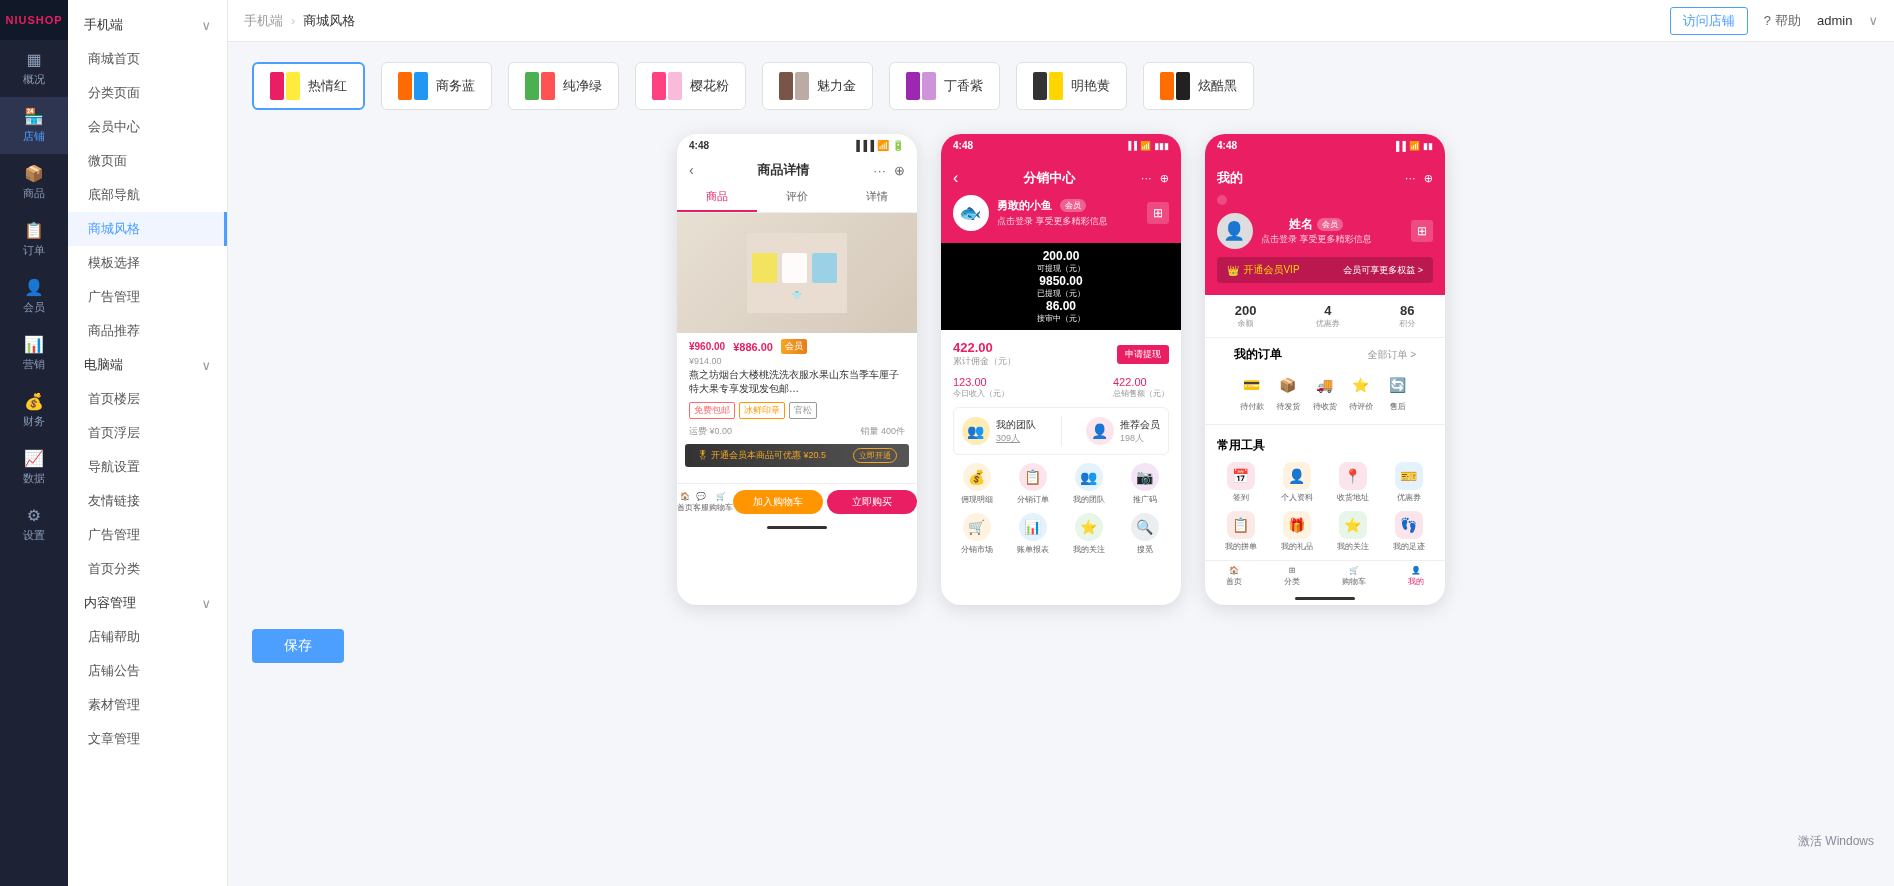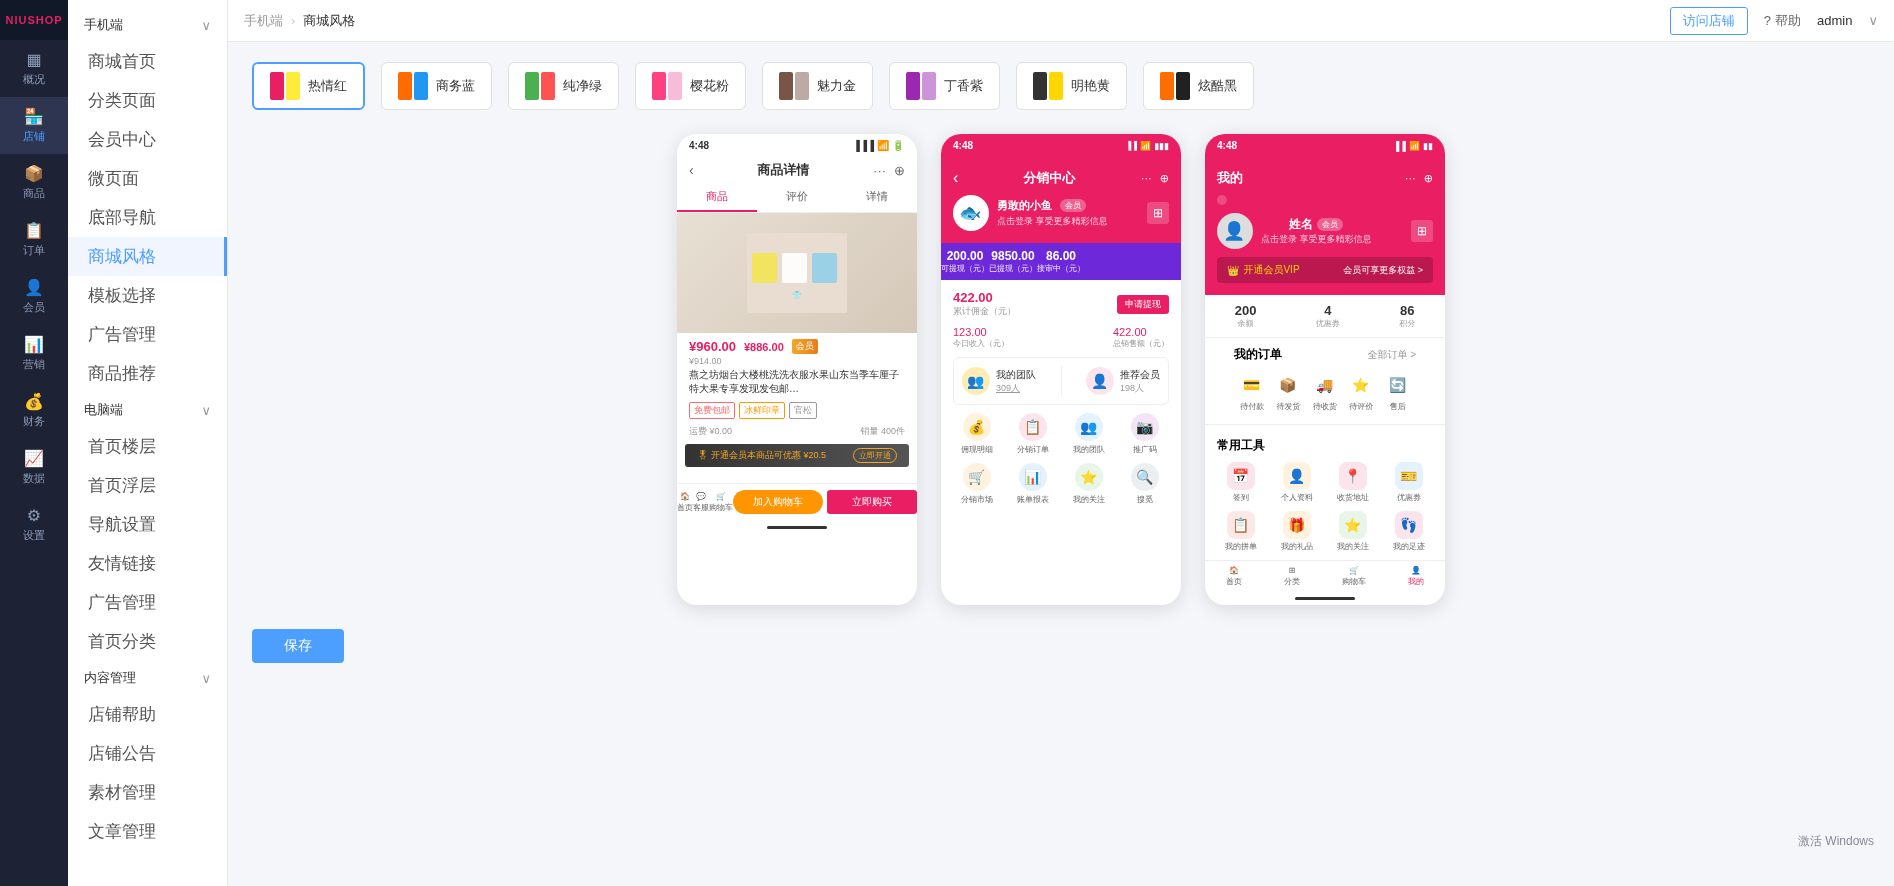--- a/index.html
+++ b/index.html
@@ -12,21 +12,21 @@
     .sidebar-item:hover, .sidebar-item.active { color: #fff; background: #2d3550; }
     .sidebar-item .icon { font-size: 16px; margin-bottom: 3px; }
     .sidebar-item.active { color: #4d9fff; }
 
     
     .main-panel { display: flex; flex: 1; height: 100%; overflow: hidden; }
 
     
     .secondary-sidebar { width: 160px; background: #fff; border-right: 1px solid #e8e8e8; height: 100%; overflow-y: auto; flex-shrink: 0; padding-top: 8px; }
     .sec-group-title { display: flex; justify-content: space-between; align-items: center; padding: 8px 16px; color: #333; font-size: 13px; font-weight: 500; cursor: pointer; }
-    .sec-item { padding: 8px 20px; color: #555; font-size: 17px; cursor: pointer; display: block; }
+    .sec-item { padding: 8px 20px; color: #555; font-size: 13px; cursor: pointer; display: block; }
     .sec-item.active { color: #4d9fff; background: #f0f5ff; border-right: 3px solid #4d9fff; }
 
     
     .content-area { flex: 1; display: flex; flex-direction: column; overflow: hidden; }
 
     
     .topbar { height: 42px; background: #fff; border-bottom: 1px solid #e8e8e8; display: flex; align-items: center; justify-content: space-between; padding: 0 16px; flex-shrink: 0; }
     .breadcrumb { display: flex; align-items: center; gap: 8px; color: #999; font-size: 13px; }
     .breadcrumb .sep { color: #ccc; }
     .breadcrumb .current { color: #333; }
@@ -51,46 +51,46 @@
     .phone-preview { width: 240px; background: #fff; border-radius: 20px; overflow: hidden; box-shadow: 0 4px 20px rgba(0,0,0,0.12); flex-shrink: 0; }
     .phone-statusbar { display: flex; justify-content: space-between; align-items: center; padding: 6px 12px; font-size: 10px; color: #333; }
     .phone-statusbar-time { font-weight: 600; }
     .phone-statusbar-icons { display: flex; gap: 3px; align-items: center; }
     .pd-tabs { display: flex; gap: 0; border-bottom: 1px solid #eee; }
     .pd-tab { flex: 1; text-align: center; padding: 6px 0; font-size: 11px; color: #666; }
     .pd-tab.active { color: #e91e63; border-bottom: 2px solid #e91e63; }
     .pd-img { width: 100%; height: 120px; background: #f0ede8; display: flex; align-items: center; justify-content: center; overflow: hidden; }
     .pd-img-placeholder { width: 100%; height: 100%; background: linear-gradient(135deg, #e8e0d4 0%, #d4c8b8 100%); display: flex; align-items: center; justify-content: center; }
     .pd-price-row { display: flex; align-items: center; gap: 8px; padding: 6px 12px 2px; }
-    .price-main { color: #e91e63; font-size: 13px; font-weight: bold; }
+    .price-main { color: #e91e63; font-size: 10px; font-weight: bold; }
     .vip-badge { background: linear-gradient(90deg, #f5a623, #e87c1e); color: #fff; font-size: 9px; padding: 1px 4px; border-radius: 2px; }
     .pd-title { padding: 2px 12px; font-size: 10px; color: #333; line-height: 1.4; }
     .pd-tags { display: flex; gap: 4px; padding: 4px 12px; }
     .tag { font-size: 9px; border-radius: 2px; padding: 1px 4px; }
     .tag-red { border: 1px solid #ff6b6b; color: #ff6b6b; }
     .tag-orange { border: 1px solid #ff9800; color: #ff9800; }
     .tag-gray { border: 1px solid #999; color: #999; }
     .pd-shipping { display: flex; justify-content: space-between; padding: 2px 12px; font-size: 9px; color: #999; }
     .vip-bar { background: linear-gradient(90deg, #333, #555); color: #f5a623; font-size: 9px; padding: 4px 12px; display: flex; justify-content: space-between; align-items: center; margin: 4px 8px; border-radius: 3px; }
     .pd-bottom-nav { display: flex; justify-content: space-around; align-items: center; border-top: 1px solid #eee; padding: 6px 0; margin-top: 4px; }
     .pd-nav-item { display: flex; flex-direction: column; align-items: center; font-size: 8px; color: #666; gap: 1px; }
     .pd-buttons { display: flex; gap: 4px; padding: 0 8px 6px; }
     .btn-cart { background: #ff9500; color: #fff; flex: 1; border: none; border-radius: 12px; font-size: 10px; padding: 5px 0; cursor: pointer; }
-    .btn-buy { background: #e91e63; color: #fff; flex: 1; border: none; border-radius: 3px; font-size: 10px; padding: 5px 0; cursor: pointer; }
+    .btn-buy { background: #e91e63; color: #fff; flex: 1; border: none; border-radius: 12px; font-size: 10px; padding: 5px 0; cursor: pointer; }
 
     
     .dist-header { background: #e91e63; padding: 12px; }
     .dist-title { color: #fff; text-align: center; font-size: 13px; font-weight: bold; margin-bottom: 10px; }
     .dist-user { display: flex; align-items: center; gap: 8px; }
     .dist-avatar { width: 36px; height: 36px; border-radius: 50%; background: #fff; overflow: hidden; display: flex; align-items: center; justify-content: center; font-size: 18px; }
     .dist-username { color: #fff; font-size: 11px; font-weight: bold; }
     .dist-member-badge { background: rgba(255,255,255,0.3); color: #fff; font-size: 8px; padding: 1px 5px; border-radius: 8px; margin-left: 4px; }
     .dist-subtitle { color: rgba(255,255,255,0.8); font-size: 9px; margin-top: 2px; }
     .dist-qr { margin-left: auto; background: rgba(255,255,255,0.2); border-radius: 3px; width: 22px; height: 22px; display: flex; align-items: center; justify-content: center; color: #fff; font-size: 12px; }
-    .dist-stats { display: flex; justify-content: flex-start; padding: 6px 0; background: #6d28d9; }
+    .dist-stats { display: flex; justify-content: space-between; padding: 6px 0; background: #000000; flex-direction: column; }
     .dist-stat { text-align: center; color: #fff; }
     .dist-stat-val { font-size: 12px; font-weight: bold; }
     .dist-stat-label { font-size: 8px; opacity: 0.9; }
     .dist-body { padding: 10px 12px; }
     .dist-commission { display: flex; justify-content: space-between; align-items: center; margin-bottom: 8px; }
     .dist-commission-amount { color: #e91e63; font-size: 13px; font-weight: bold; }
     .dist-commission-label { color: #999; font-size: 9px; }
     .btn-withdraw { background: #e91e63; color: #fff; border: none; border-radius: 3px; font-size: 9px; padding: 3px 8px; cursor: pointer; }
     .dist-row { display: flex; justify-content: space-between; margin-bottom: 8px; }
     .dist-income { color: #e91e63; font-size: 11px; }

